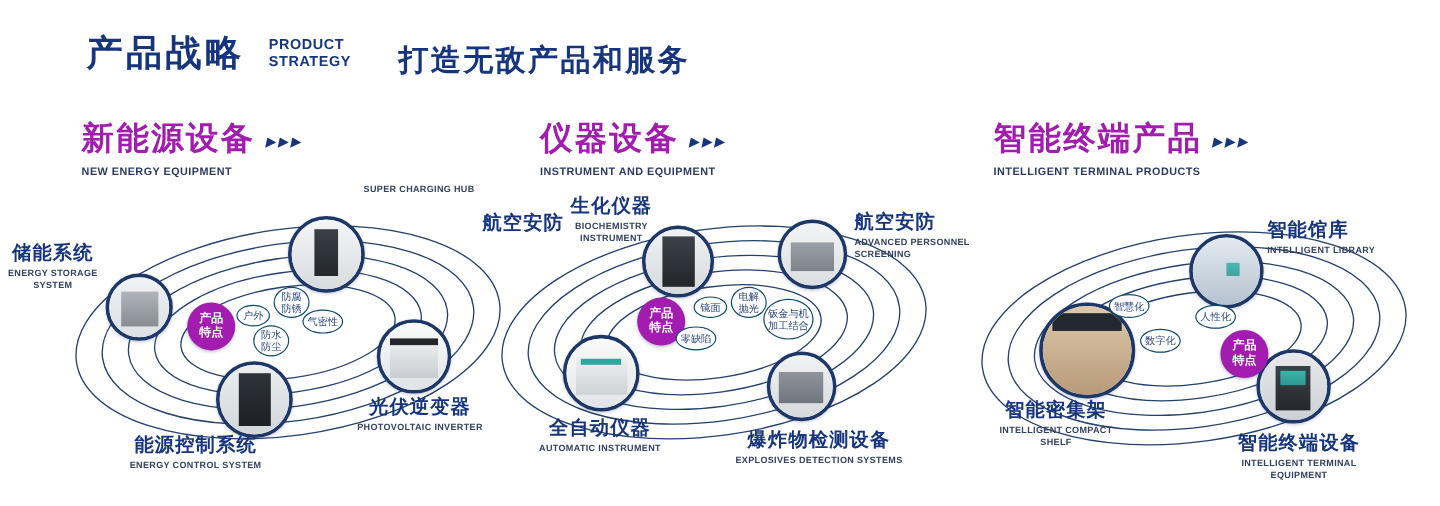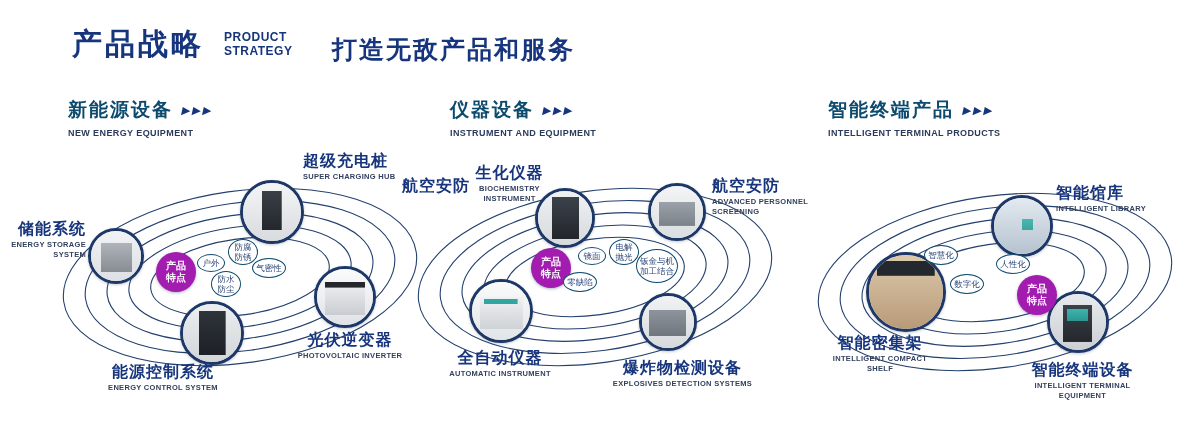--- a/index.html
+++ b/index.html
@@ -6,21 +6,21 @@
   .canvas{
     position:relative;width:1200px;height:422px;background:#ffffff;overflow:hidden;
     font-family:"Liberation Sans","DejaVu Sans",sans-serif;color:#16357d;border-radius:21px;
   }
   
   .header-title{position:absolute;left:72px;top:24px;font-size:30px;font-weight:bold;letter-spacing:3px;color:#16357d;}
   .header-sub{position:absolute;left:224px;top:31px;font-size:12px;font-weight:bold;line-height:1.15;letter-spacing:.5px;color:#16357d;}
   .header-tagline{position:absolute;left:332px;top:33px;font-size:25px;font-weight:bold;letter-spacing:2px;color:#16357d;}
   
   .sec-head{position:absolute;top:97px;}
-  .sec-title{font-size:19px;font-weight:bold;letter-spacing:2px;color:#0c4a6e;}
+  .sec-title{font-size:27px;font-weight:bold;letter-spacing:2px;color:#a21caf;}
   .arrows{font-size:11px;font-weight:bold;letter-spacing:2px;color:#16357d;margin-left:9px;display:inline-block;transform:skewX(-12deg);vertical-align:2px;}
   .sec-en{font-size:9px;font-weight:bold;letter-spacing:.4px;color:#2b3a5c;margin-top:5px;}
   
   .orbit{position:absolute;pointer-events:none;}
   
   .node{position:absolute;border-radius:50%;border:3px solid #1d3767;box-sizing:border-box;overflow:hidden;background:#eef0f3;box-shadow:0 1px 3px rgba(20,40,80,.25);}
   .ph{width:100%;height:100%;}
   .ph-storage{background:linear-gradient(#aeb4ba,#878d93) 50% 55%/62% 58% no-repeat,linear-gradient(#f0f2f4,#dde0e4);}
   .ph-charger{background:linear-gradient(#3a4047,#23272c) 50% 45%/34% 68% no-repeat,linear-gradient(#f4f5f6,#d8dbdf);}
   .ph-inverter{background:linear-gradient(#23272c,#23272c) 50% 26%/72% 10% no-repeat,linear-gradient(#eef0f1,#c8ccd1) 50% 58%/72% 58% no-repeat,linear-gradient(#fafbfb,#e0e3e6);}
@@ -104,26 +104,25 @@
   <div class="node" style="left:240px;top:180px;width:64px;height:64px;">
     <div class="ph ph-charger"></div>
   </div>
   <div class="node" style="left:314px;top:266px;width:62px;height:62px;">
     <div class="ph ph-inverter"></div>
   </div>
   <div class="node" style="left:180px;top:301px;width:64px;height:64px;">
     <div class="ph ph-control"></div>
   </div>
 
-  <div class="nlabel" style="left:2px;top:219px;width:84px;text-align:right;">
+  <div class="nlabel" style="left:2px;top:202px;width:84px;text-align:center;">
     <div class="zh">储能系统</div>
     <div class="en">ENERGY STORAGE SYSTEM</div>
   </div>
   <div class="nlabel" style="left:303px;top:151px;width:120px;text-align:left;">
-    <div class="zh">超级充电桩</div>
     <div class="en">SUPER CHARGING HUB</div>
   </div>
   <div class="nlabel" style="left:290px;top:330px;width:120px;text-align:center;">
     <div class="zh">光伏逆变器</div>
     <div class="en">PHOTOVOLTAIC INVERTER</div>
   </div>
   <div class="nlabel" style="left:88px;top:362px;width:150px;text-align:center;">
     <div class="zh">能源控制系统</div>
     <div class="en">ENERGY CONTROL SYSTEM</div>
   </div>

